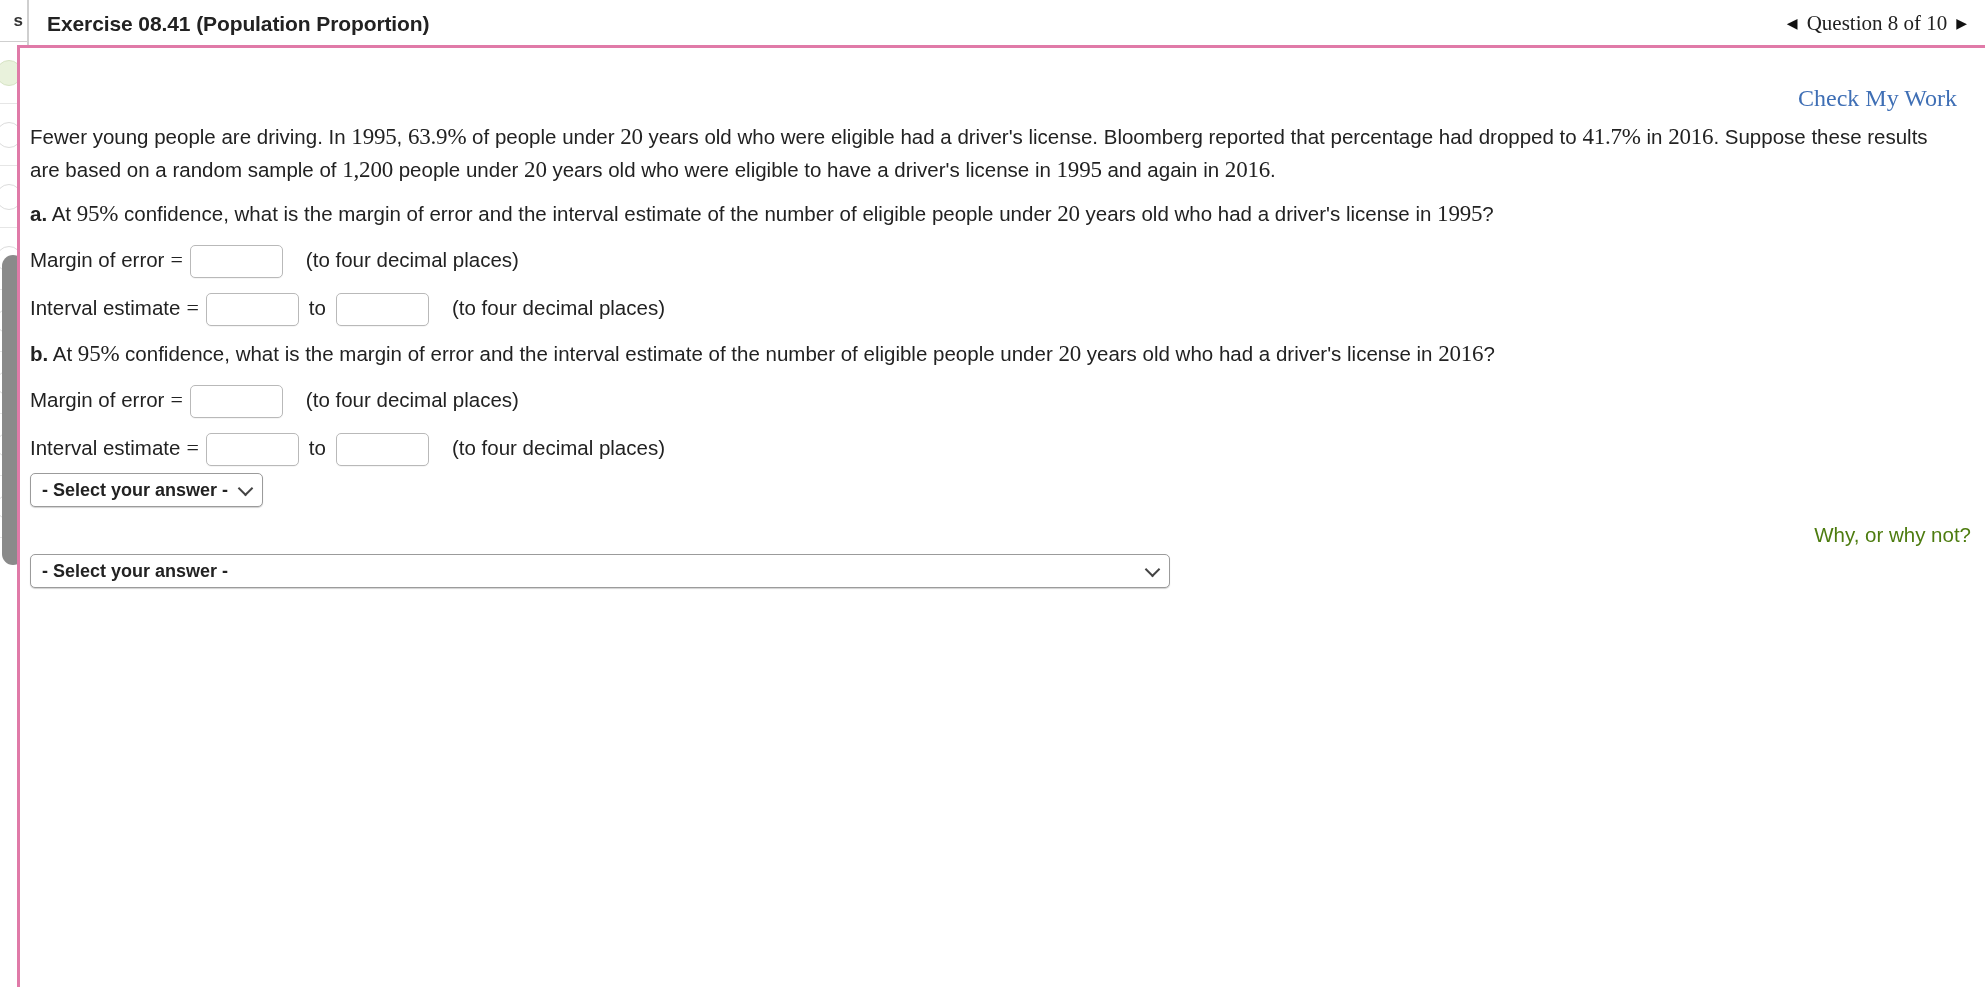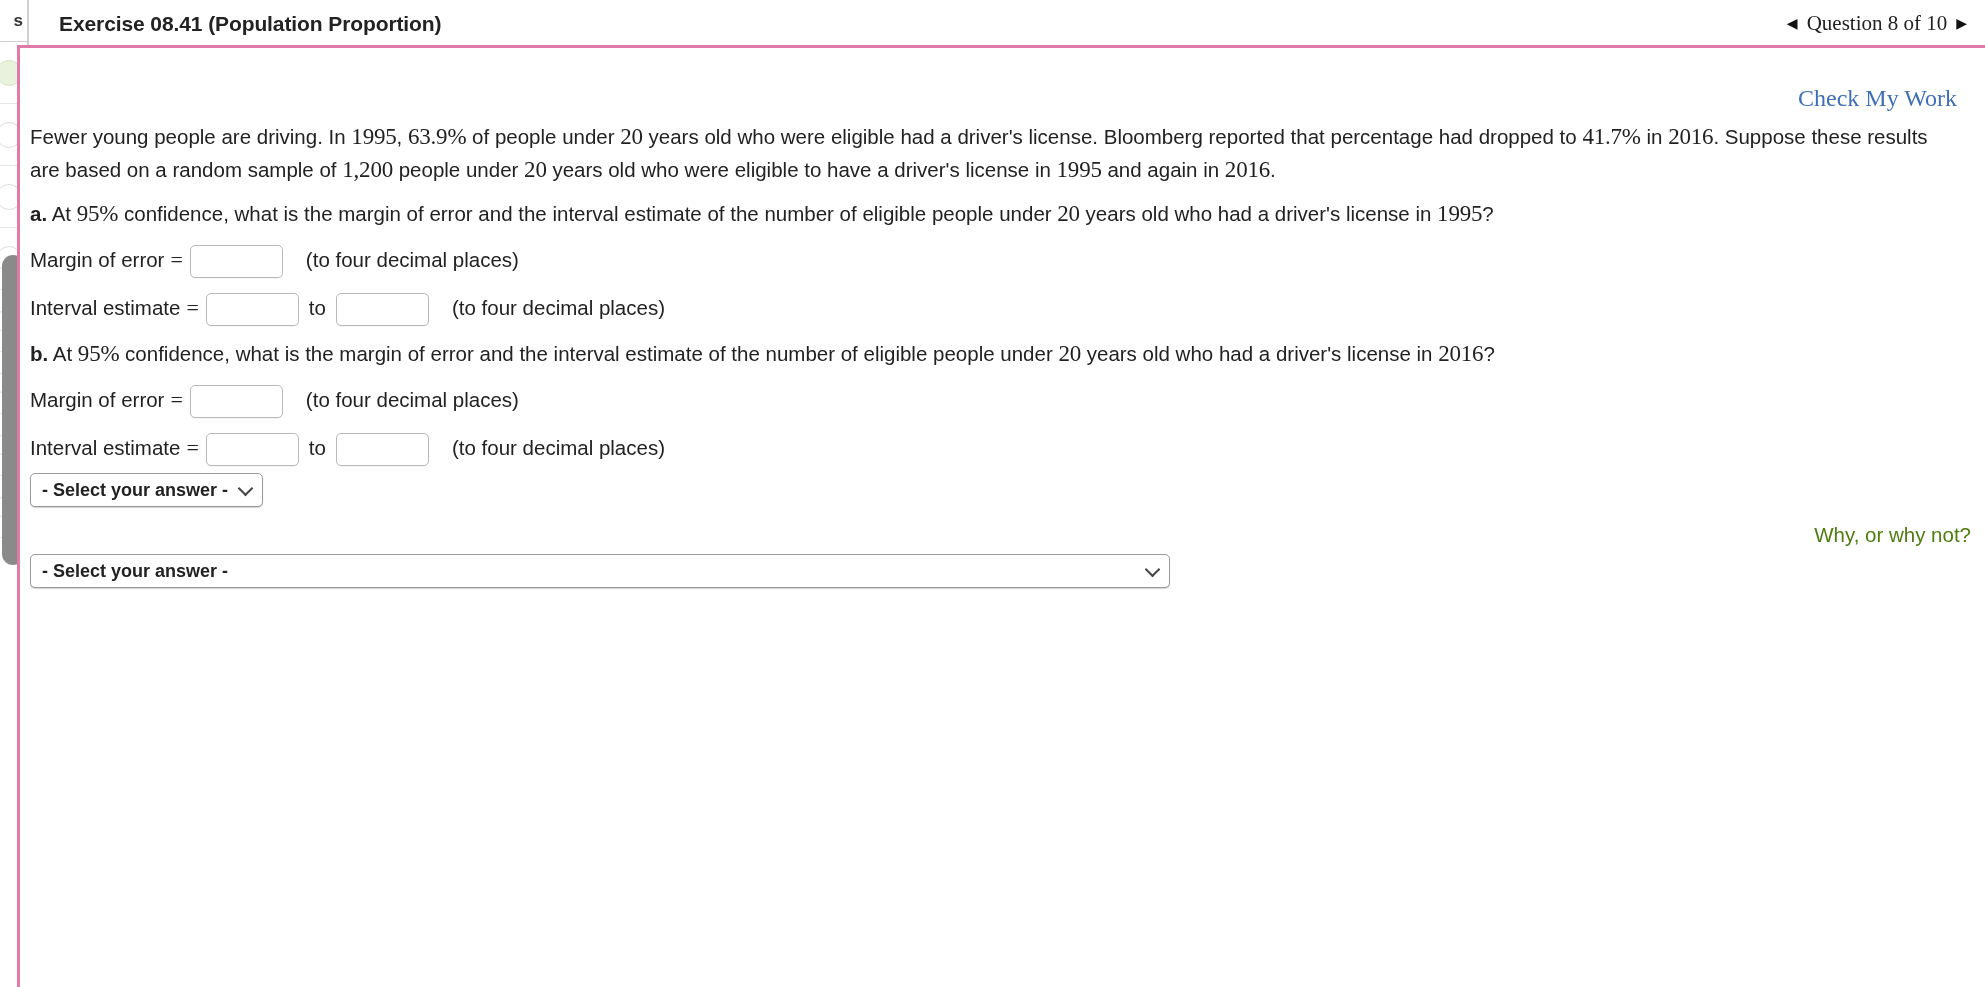--- a/index.html
+++ b/index.html
@@ -40,21 +40,21 @@
     background:#8a8a8a; border-radius:11px;
   }
 
   
   .header {
     position:absolute; left:28px; top:0; right:0; height:47px;
     background:#ffffff; display:flex; align-items:center;
     border-left:1px solid #cfcfcf;
   }
   .title {
-    margin-left:30px; font-size:21px; font-weight:bold; color:#222;
+    margin-left:18px; font-size:21px; font-weight:bold; color:#222;
     letter-spacing:-.1px;
   }
   .qnav {
     margin-left:auto; margin-right:18px;
     display:flex; align-items:center; gap:9px;
     font-family:"Liberation Serif", serif; font-size:21px; color:#222;
   }
   .qnav .arrow { font-size:14px; color:#111; line-height:1; cursor:pointer; }
   .qnav .qtext { white-space:nowrap; }
 

